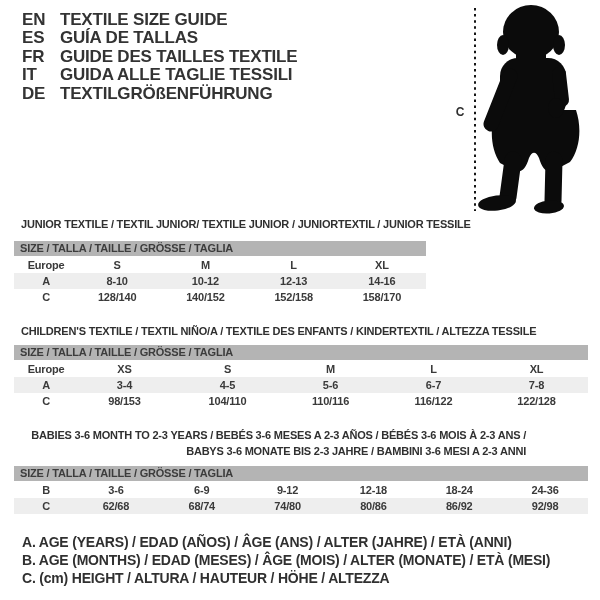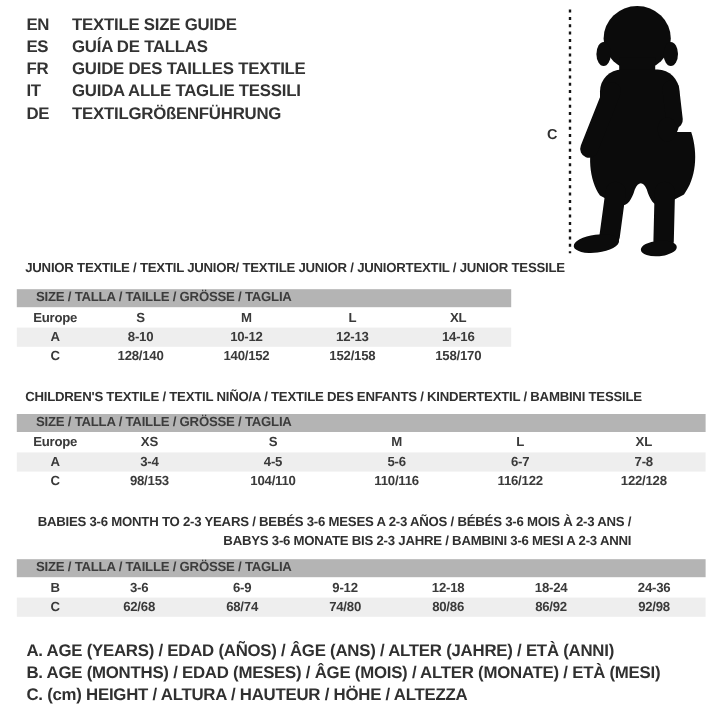--- a/index.html
+++ b/index.html
@@ -1,32 +1,32 @@
 <!DOCTYPE html>
 <html><head>
 <meta charset="utf-8">
 <style>
   html,body{margin:0;padding:0;background:#ffffff;}
   #stage{position:relative;width:600px;height:600px;background:#ffffff;overflow:hidden;
          font-family:"Liberation Sans",sans-serif;color:#3a3a3a;font-weight:bold;
          letter-spacing:-0.2px;}
   
-  #langs{position:absolute;left:22px;top:11px;font-size:14px;line-height:18.4px;color:#333;}
+  #langs{position:absolute;left:22px;top:11px;font-size:17px;line-height:18.4px;color:#333;}
   .lang-row{display:flex;}
   .lang-code{width:38px;}
   
   #figure-wrap{position:absolute;left:456px;top:0;width:144px;height:220px;}
   #c-label{position:absolute;left:453px;top:105px;width:14px;text-align:center;
            font-size:12px;color:#2f2f2f;}
   
   .sec-title{position:absolute;left:21px;font-size:11px;color:#303030;line-height:16px;}
   
   .size-table{position:absolute;left:14px;font-size:11px;}
   .tbl-header{height:15px;line-height:15px;background:#b4b4b4;color:#3c3c3c;
-              padding-left:16px;margin-bottom:1px;}
+              padding-left:6px;margin-bottom:1px;}
   .trow{display:flex;height:16px;line-height:16px;align-items:center;}
   .trow.shaded{background:#eeeeee;}
   .cell{flex:1;text-align:center;}
   .cell.label{flex:0 0 54px;text-align:center;padding-left:5px;}
   
   #footnotes{position:absolute;left:22px;top:534px;font-size:14px;line-height:17.8px;color:#303030;}
 </style>
 </head>
 <body>
 
@@ -96,21 +96,21 @@
     </div>
     <div class="trow">
       <div class="cell label">C</div>
       <div class="cell">128/140</div>
       <div class="cell">140/152</div>
       <div class="cell">152/158</div>
       <div class="cell">158/170</div>
     </div>
   </div>
 
-  <div class="sec-title" style="top:323px;">CHILDREN'S TEXTILE / TEXTIL NIÑO/A / TEXTILE DES ENFANTS / KINDERTEXTIL / BAMBINI TESSILE</div>
+  <div class="sec-title" style="top:323px;">CHILDREN'S TEXTILE / TEXTIL NIÑO/A / TEXTILE DES ENFANTS / KINDERTEXTIL / ALTEZZA TESSILE</div>
   <div class="size-table" style="top:345px;width:574px;">
     <div class="tbl-header">SIZE / TALLA / TAILLE / GRÖSSE / TAGLIA</div>
     <div class="trow">
       <div class="cell label">Europe</div>
       <div class="cell">XS</div>
       <div class="cell">S</div>
       <div class="cell">M</div>
       <div class="cell">L</div>
       <div class="cell">XL</div>
     </div>

